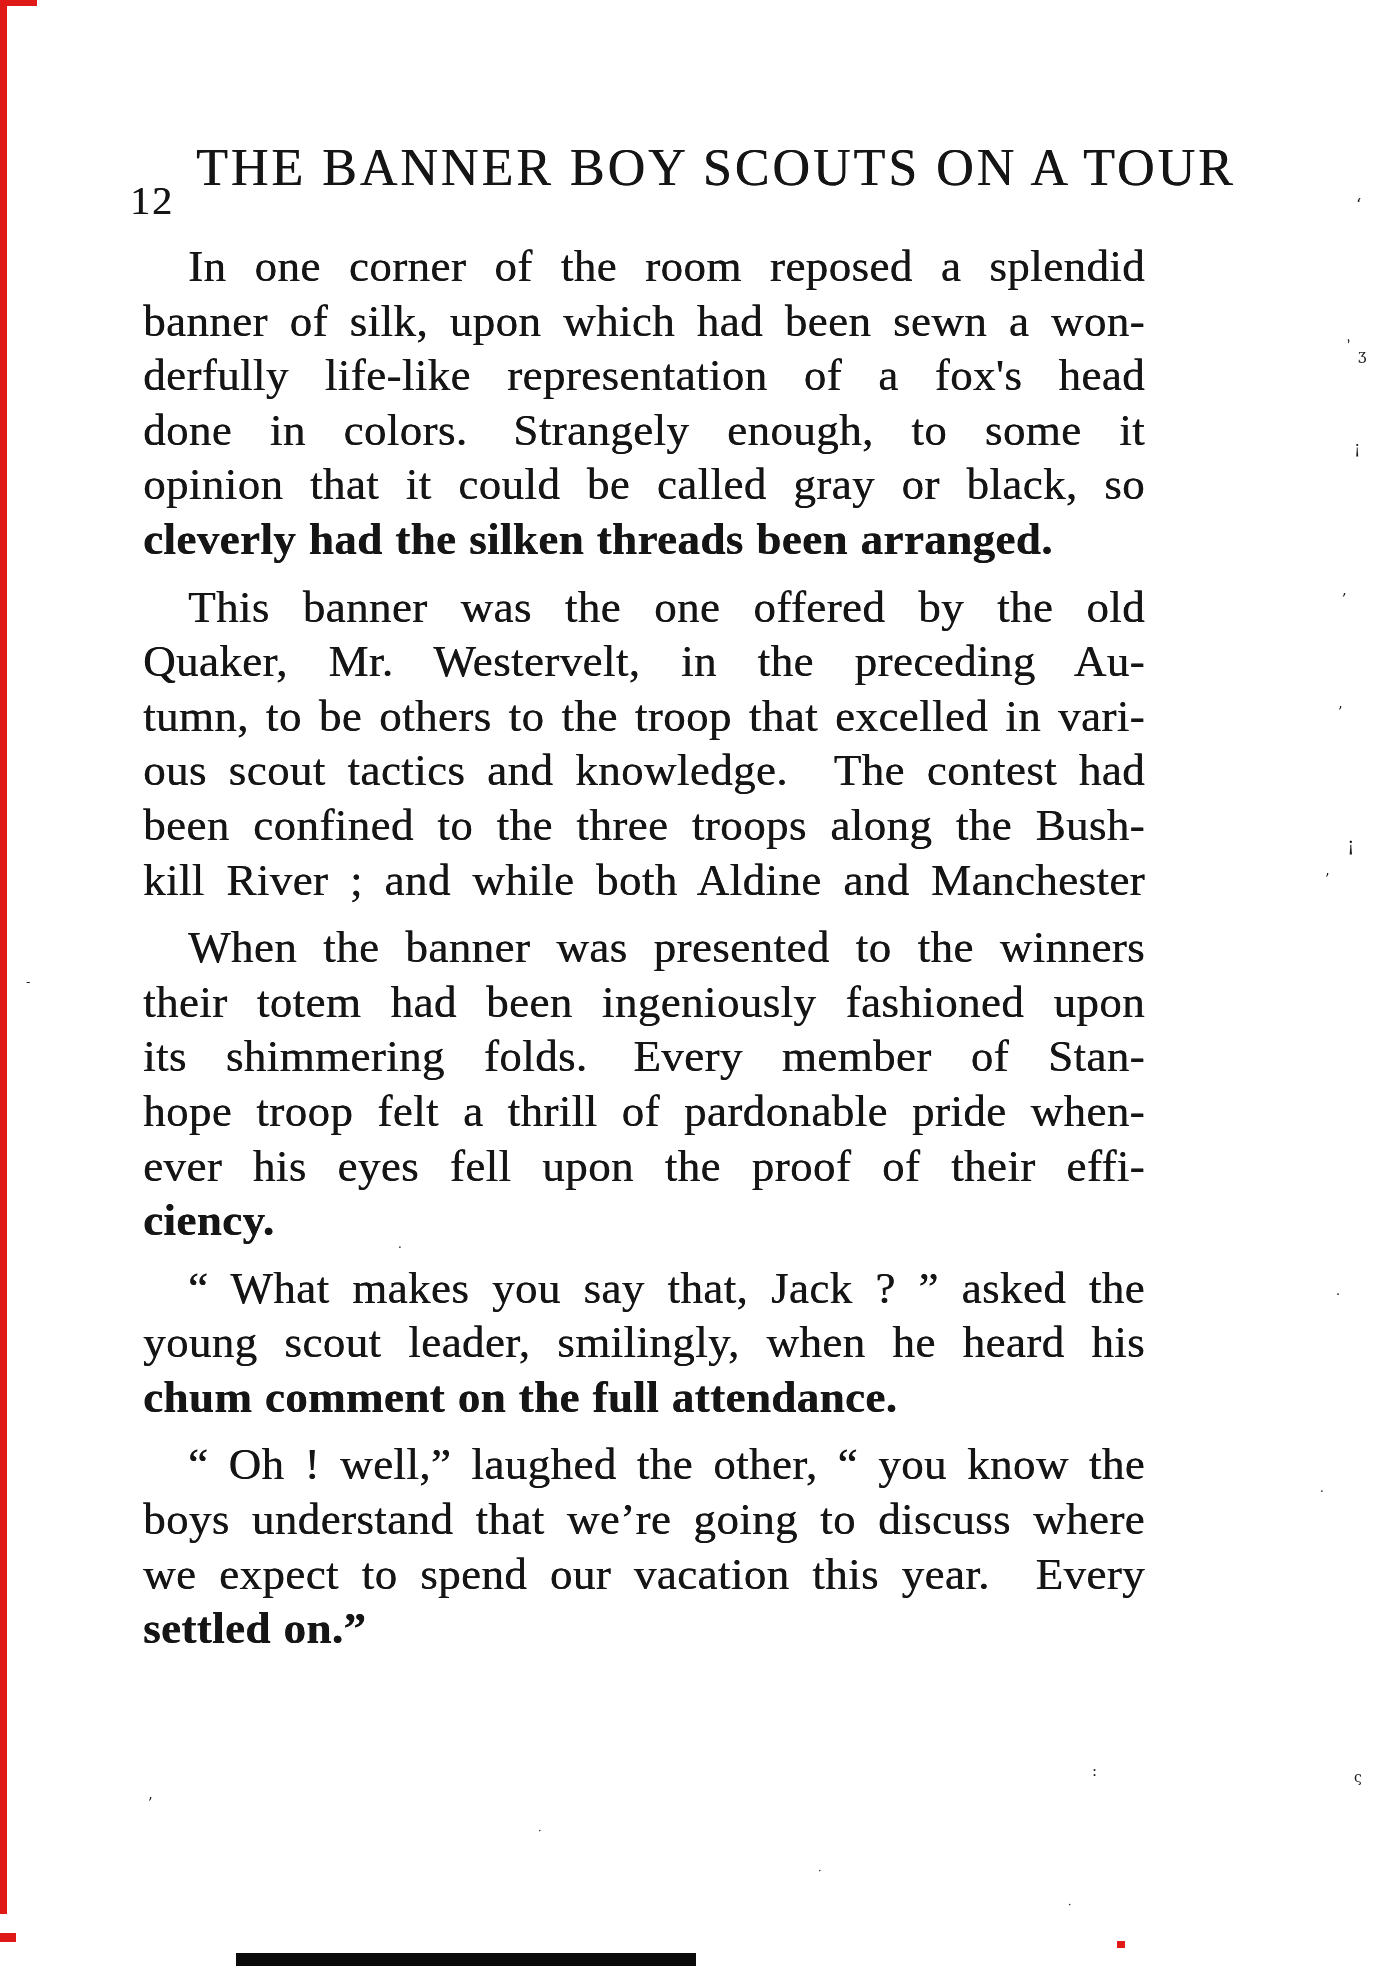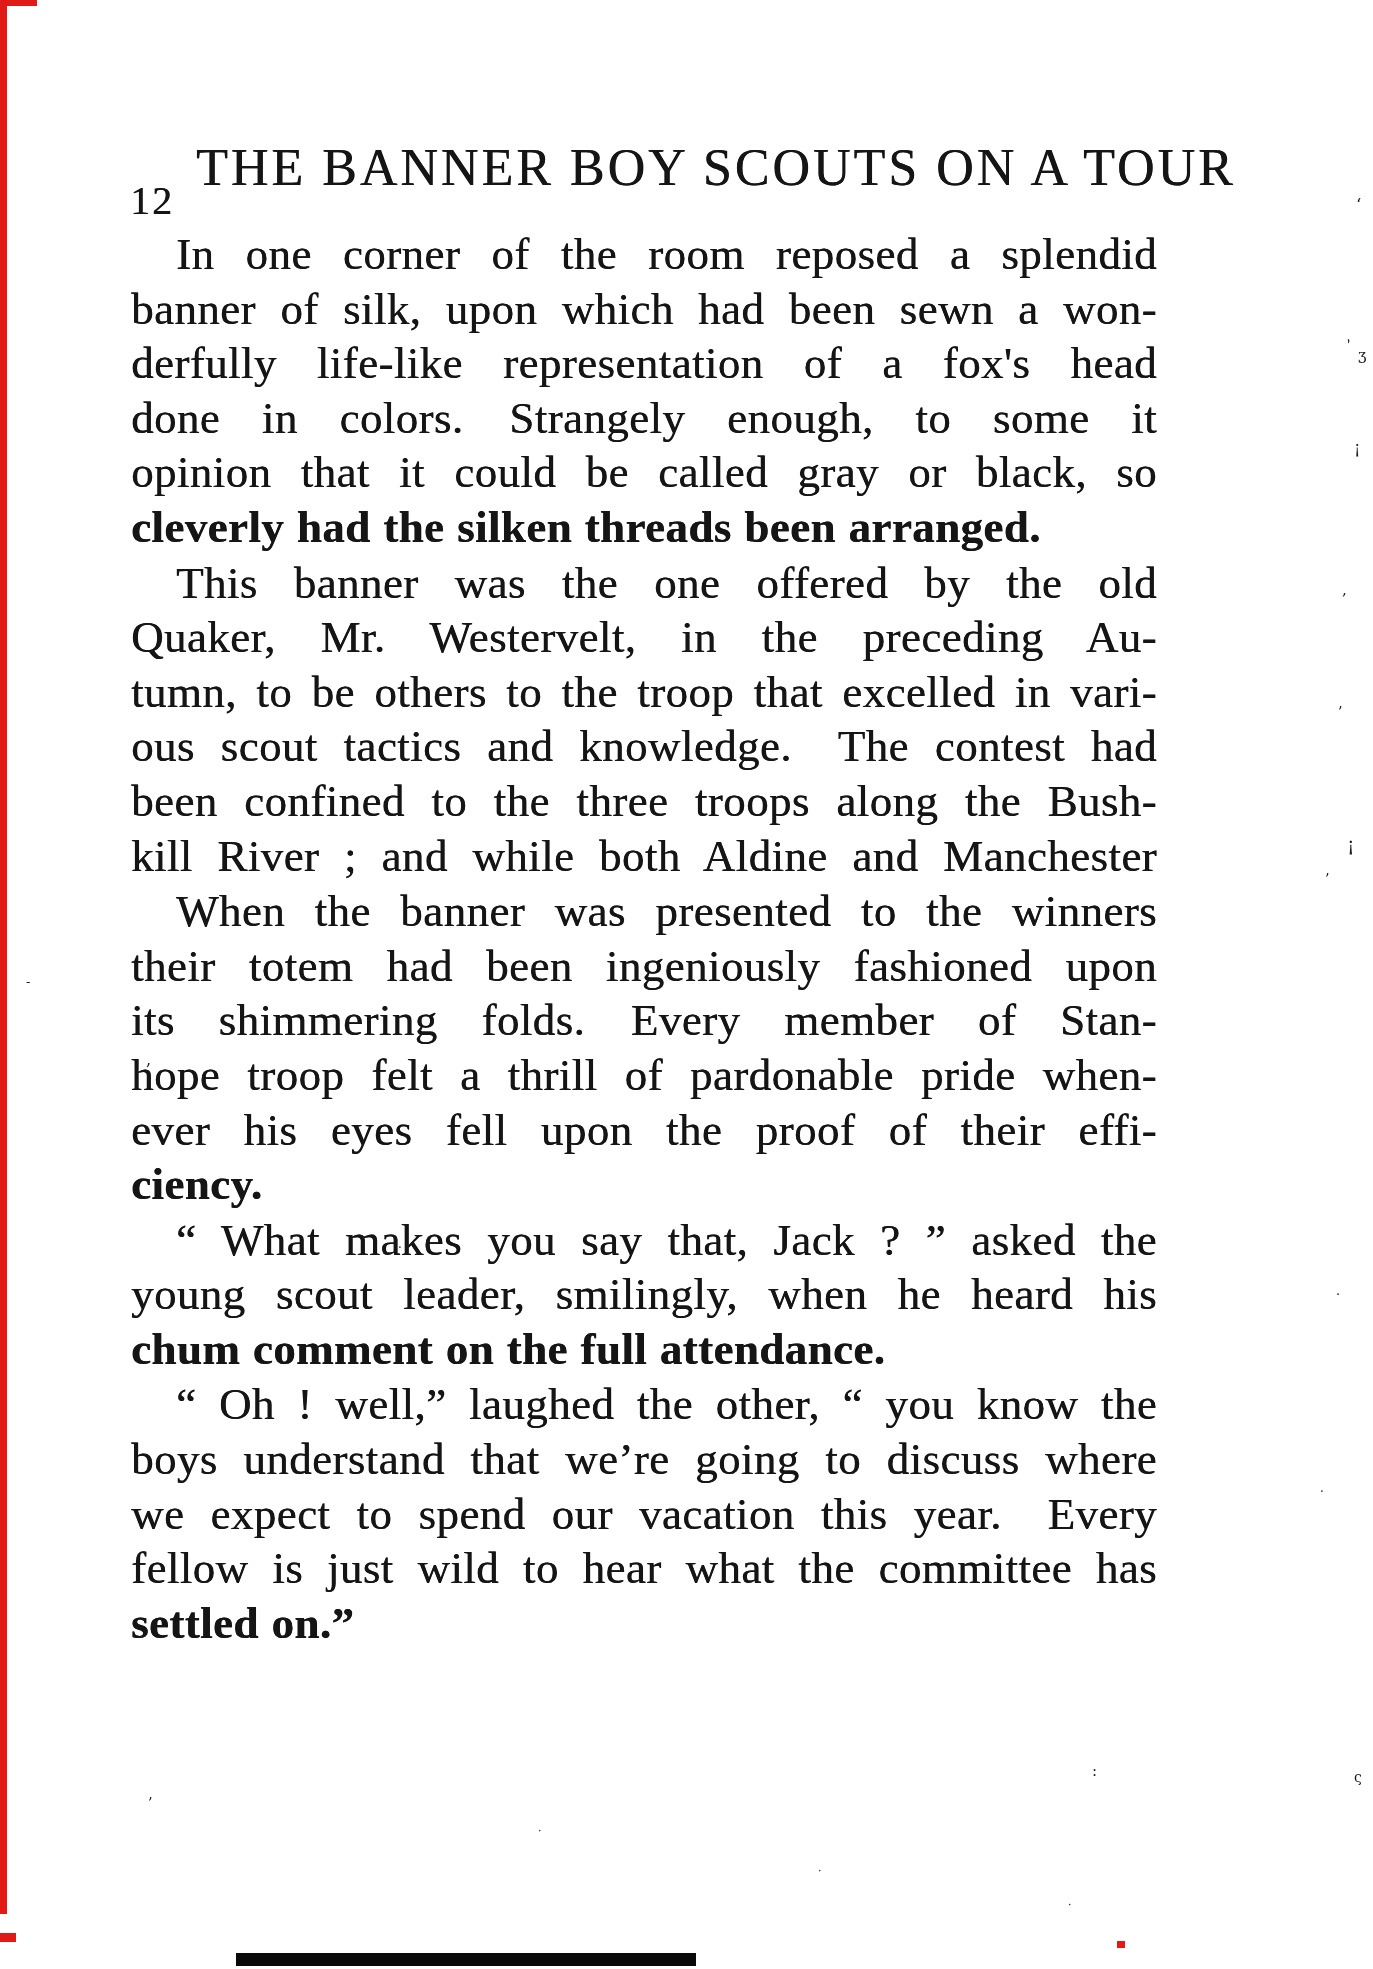--- a/index.html
+++ b/index.html
@@ -37,21 +37,21 @@
     position: absolute;
     left: 130px;
     top: 226px;
     width: 1028px;
     font-size: 45px;
     line-height: 54.6px;
     letter-spacing: 0.4px;
     word-spacing: 1px;
     text-shadow: 0.4px 0.4px 0 currentColor;
   }
-  .paragraph { margin: 1px; }
+  .paragraph { margin: 13px; }
   .line {
     text-align: justify;
     text-align-last: justify;
     white-space: nowrap;        
     overflow: visible;
   }
   .line { white-space: normal; height: 54.6px; }
   .line.first { text-indent: 45px; }
   .line.last { text-align-last: left; font-weight: bold; }
   .speck-layer { position: absolute; left: 0; top: 0; width: 100%; height: 100%; pointer-events: none; }
@@ -98,21 +98,20 @@
     </div>
     <div class="paragraph">
       <div class="line first">“ What makes you say that, Jack ? ” asked the</div>
       <div class="line">young scout leader, smilingly, when he heard his</div>
       <div class="line last">chum comment on the full attendance.</div>
     </div>
     <div class="paragraph">
       <div class="line first">“ Oh ! well,” laughed the other, “ you know the</div>
       <div class="line">boys understand that we’re going to discuss where</div>
       <div class="line">we expect to spend our vacation this year.  Every</div>
-      <div class="line">fellow is just wild to hear what the committee has</div>
       <div class="line last">settled on.”</div>
     </div>
   </div>
 
 <div class="speck-layer">
     <span class="speck" style="left: 1356px; top: 196px; font-size: 17px;">ʻ</span>
     <span class="speck" style="left: 1348px; top: 338px; font-size: 15px; transform: rotate(-25deg);">’</span>
     <span class="speck" style="left: 1358px; top: 348px; font-size: 15px;">ʒ</span>
     <span class="speck" style="left: 1354px; top: 440px; font-size: 16px;">¡</span>
     <span class="speck" style="left: 1342px; top: 583px; font-size: 15px;">,</span>

